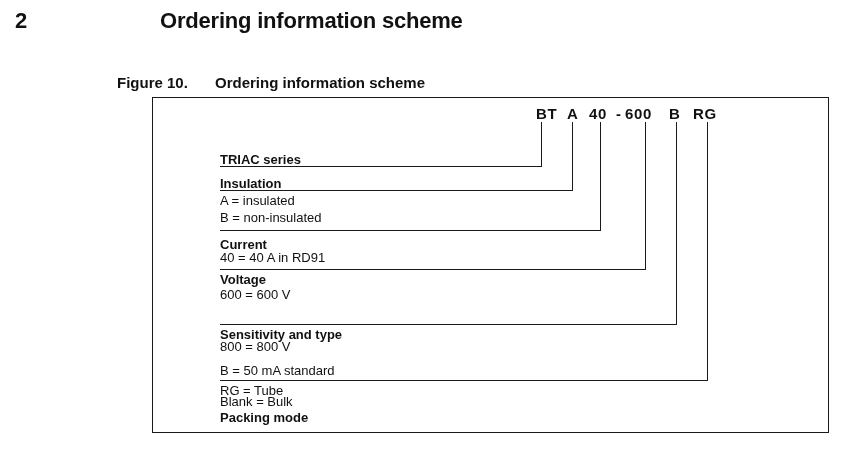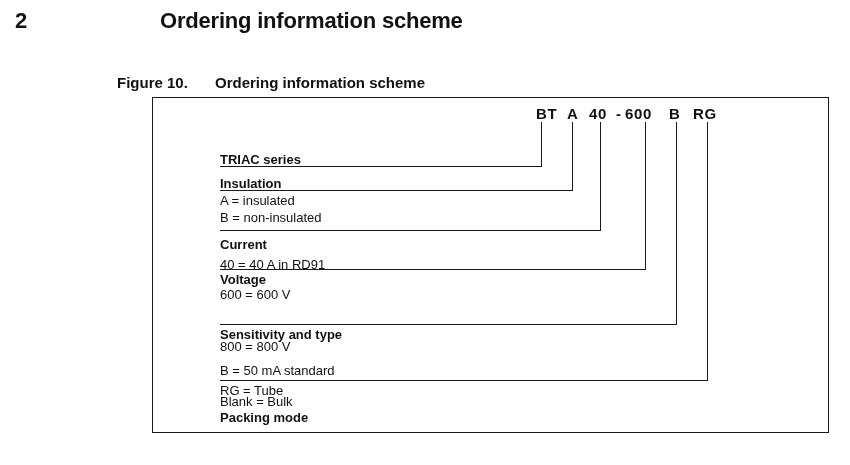--- a/index.html
+++ b/index.html
@@ -31,21 +31,21 @@
   .hline{position:absolute;height:1px;background:#1a1a1a;left:220px;}
   .r-bt {top:166px;width:322px;}
   .r-a  {top:190px;width:353px;}
   .r-40 {top:230px;width:381px;}
   .r-600{top:269px;width:426px;}
   .r-b  {top:324px;width:457px;}
   .r-rg {top:380px;width:488px;}
   .lbl{left:220px;font-size:13px;}
   .bold{font-weight:bold;}
   .y-triac{top:152px;} .y-insul{top:176px;} .y-insA{top:193px;} .y-insB{top:210px;}
-  .y-curr{top:237px;}  .y-curI{top:257px;text-align:center;}
+  .y-curr{top:237px;}  .y-curI{top:250px;text-align:center;}
   .y-volt{top:272px;}  .y-v600{top:287px;} .y-v800{top:303px;margin-top:36px;}
   .y-sens{top:327px;}  .y-sensI{top:363px;}
   .y-pack{top:362px;margin-top:48px;}  .y-pkRG{top:383px;} .y-pkBl{top:394px;}
 </style>
 </head>
 <body>
 
 <div id="page">
 
   <span class="abs h-num">2</span>

